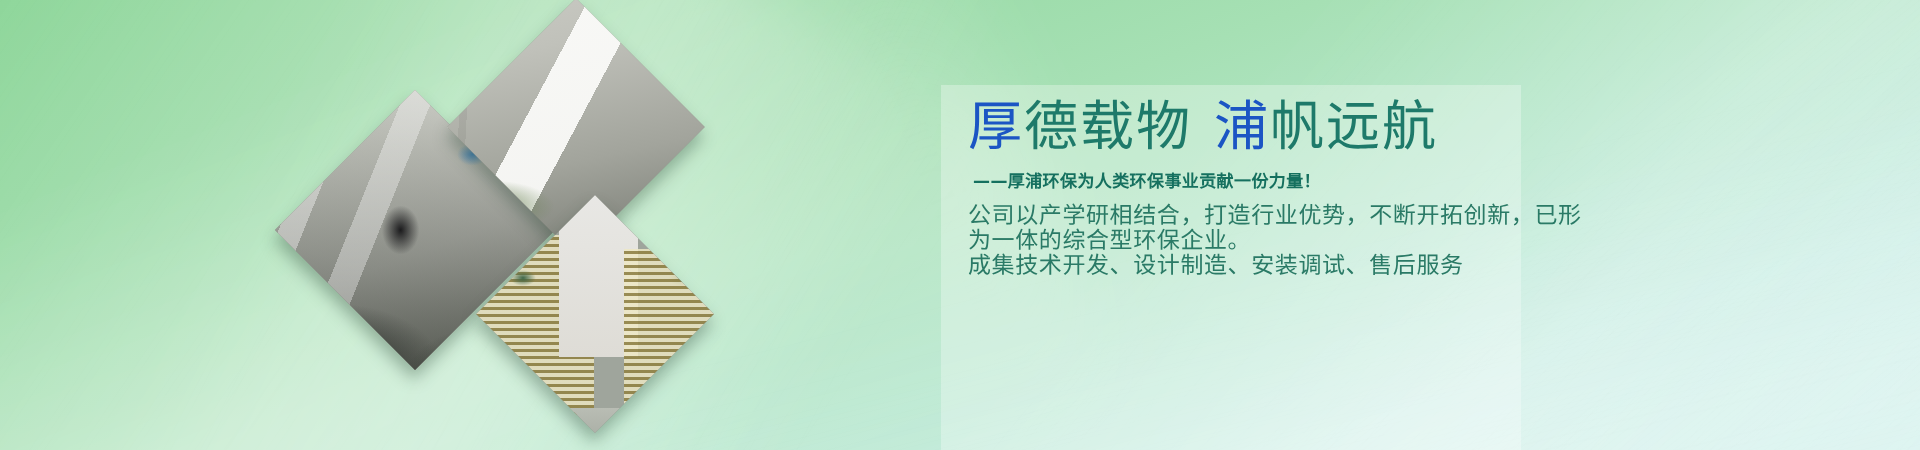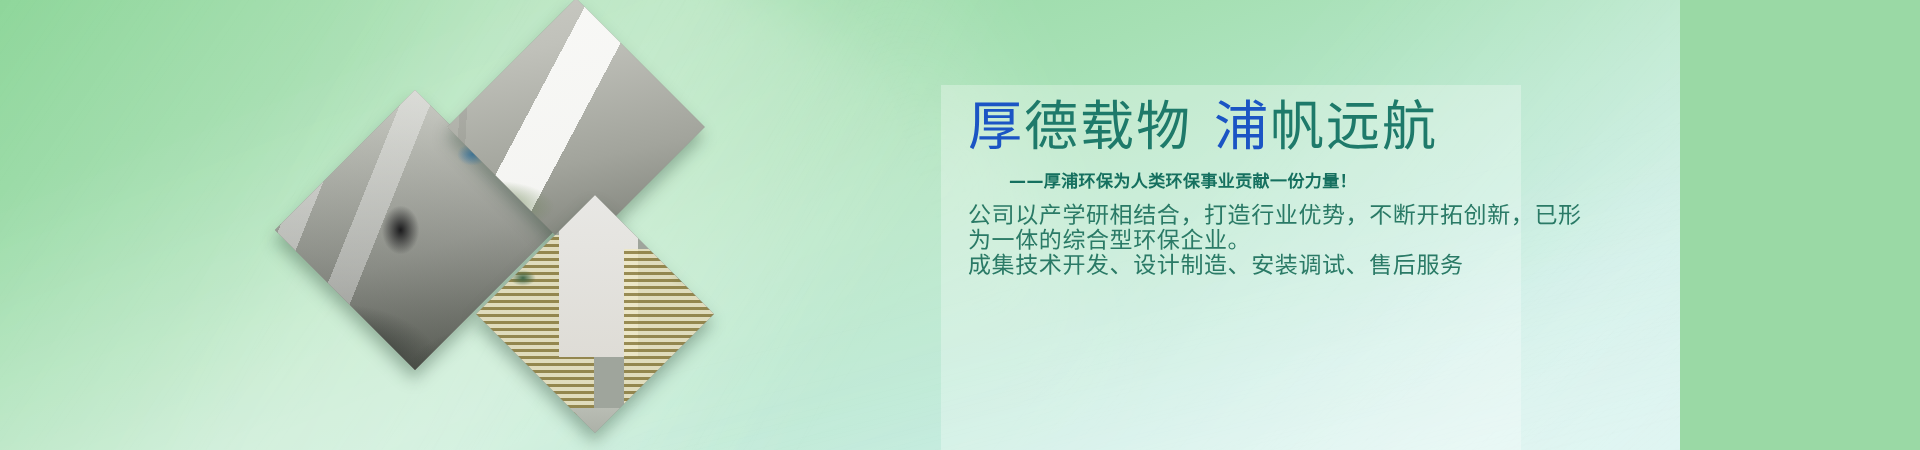--- a/index.html
+++ b/index.html
@@ -5,21 +5,21 @@
 <style>
   html,body{margin:0;padding:0;}
   body{
     width:1920px;height:450px;overflow:hidden;
     font-family:"DejaVu Sans","Liberation Sans",sans-serif;
     background:#9ad9a5;
   }
 
   
   .banner{
-    position:relative;width:1680px;height:450px;overflow:hidden;
+    position:relative;width:1920px;height:450px;overflow:hidden;
     background:
       linear-gradient(160deg,#8ed69a 0%, #93d8a0 18%, #a6e0b4 42%, #b7e7cd 62%, #bfeadf 80%, #c3ece6 100%);
   }
 
   
   .streak{position:absolute;pointer-events:none;}
   .s1{left:-260px;top:-240px;width:900px;height:1500px;
       background:linear-gradient(90deg,rgba(255,255,255,0) 0%,rgba(255,255,255,.30) 50%,rgba(255,255,255,0) 100%);
       transform:rotate(34deg);filter:blur(26px);}
   .s2{left:180px;top:-330px;width:560px;height:1500px;
@@ -136,21 +136,21 @@
     letter-spacing:2px;white-space:nowrap;
     font-family:"DejaVu Serif","Liberation Serif",serif;
   }
   .headline .accent{color:#1b55c4;}
   .headline .base{color:#1e7a6a;}
   .headline .gap{display:inline-block;width:22px;}
 
   .subtitle{
     position:absolute;left:32px;top:82px;
     font-size:17px;font-weight:bold;color:#15705f;
-    letter-spacing:.4px;white-space:nowrap;margin-left:36px;
+    letter-spacing:.4px;white-space:nowrap;
   }
 
   .body-copy{
     position:absolute;left:27px;top:118px;width:520px;
     font-size:23px;line-height:25px;color:#2a7a66;letter-spacing:.6px;
   }
   .body-copy .ln{display:block;white-space:nowrap;}
 </style>
 </head>
 <body>

